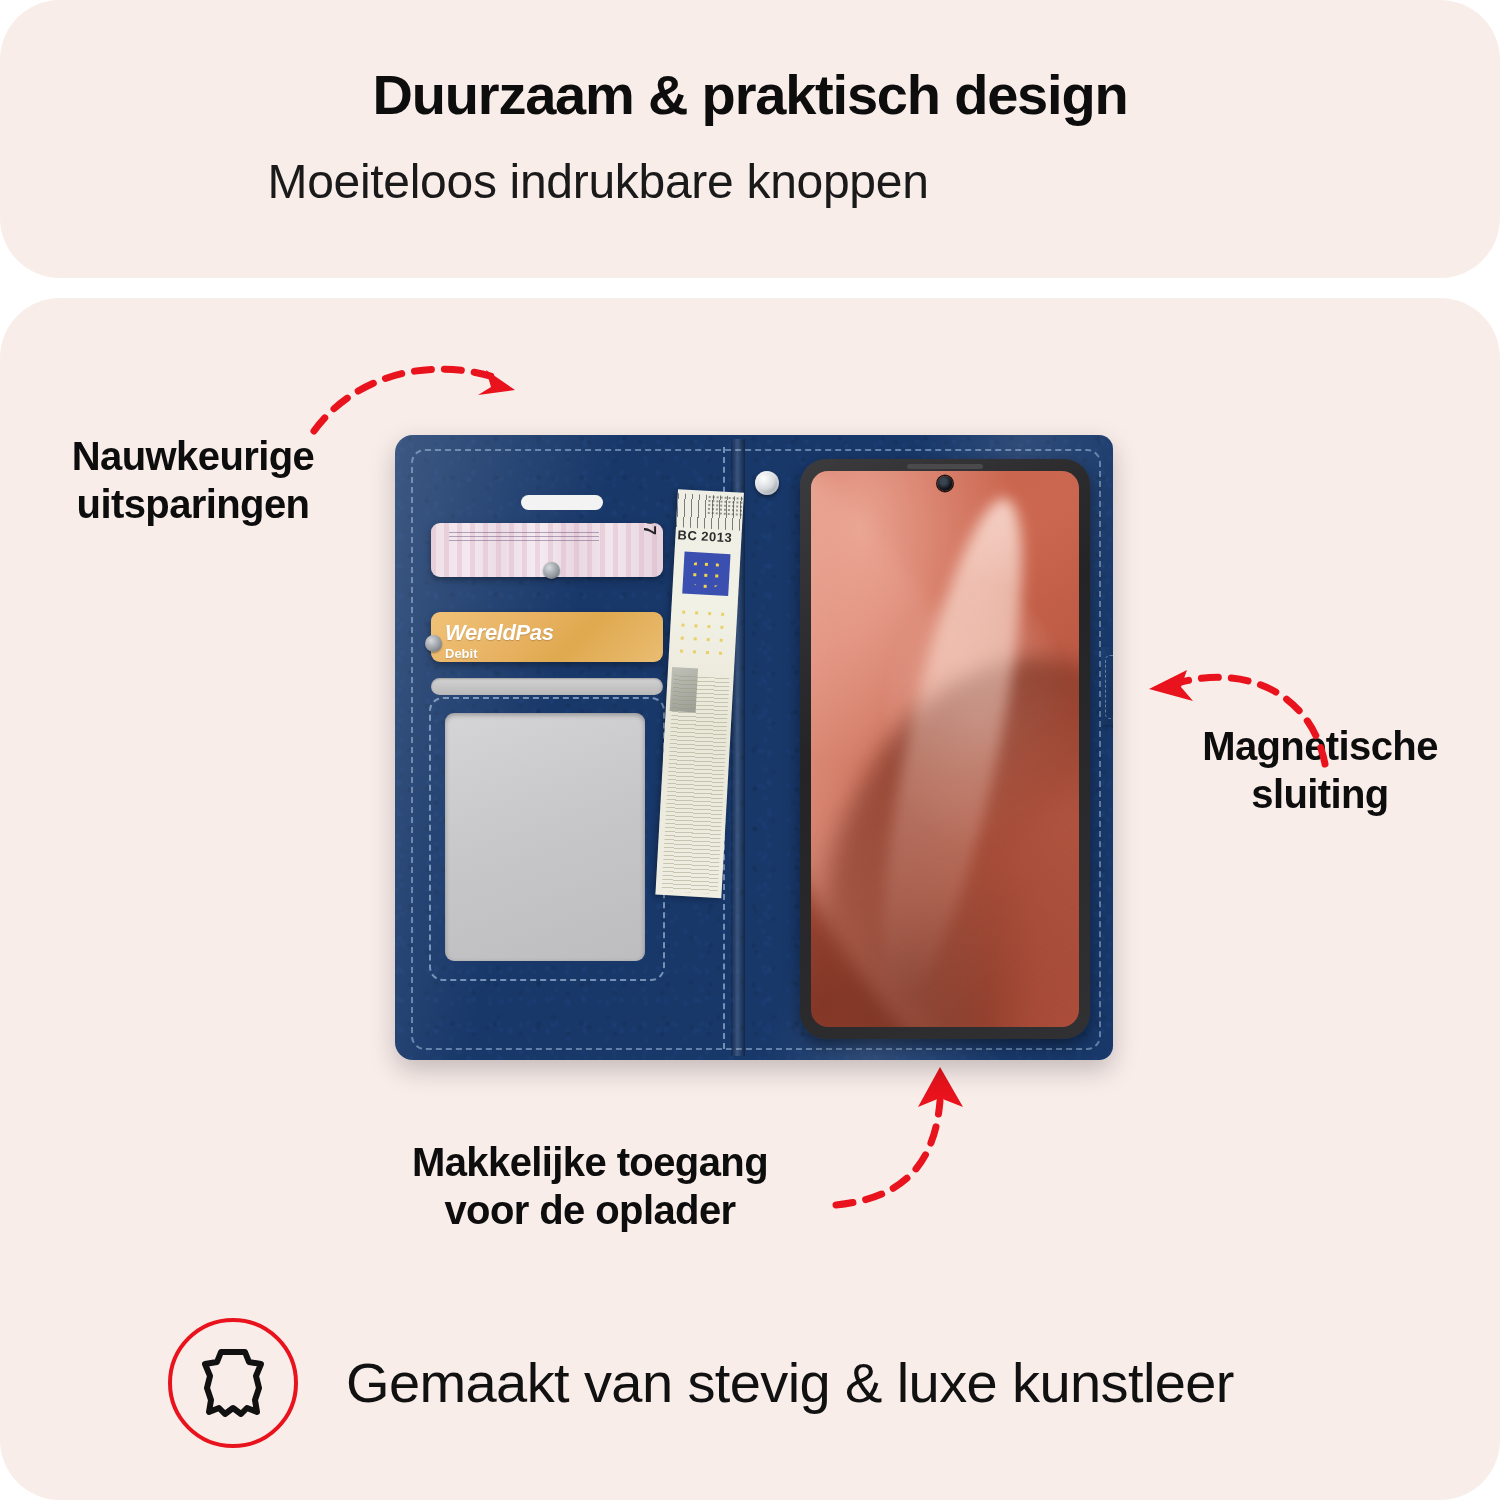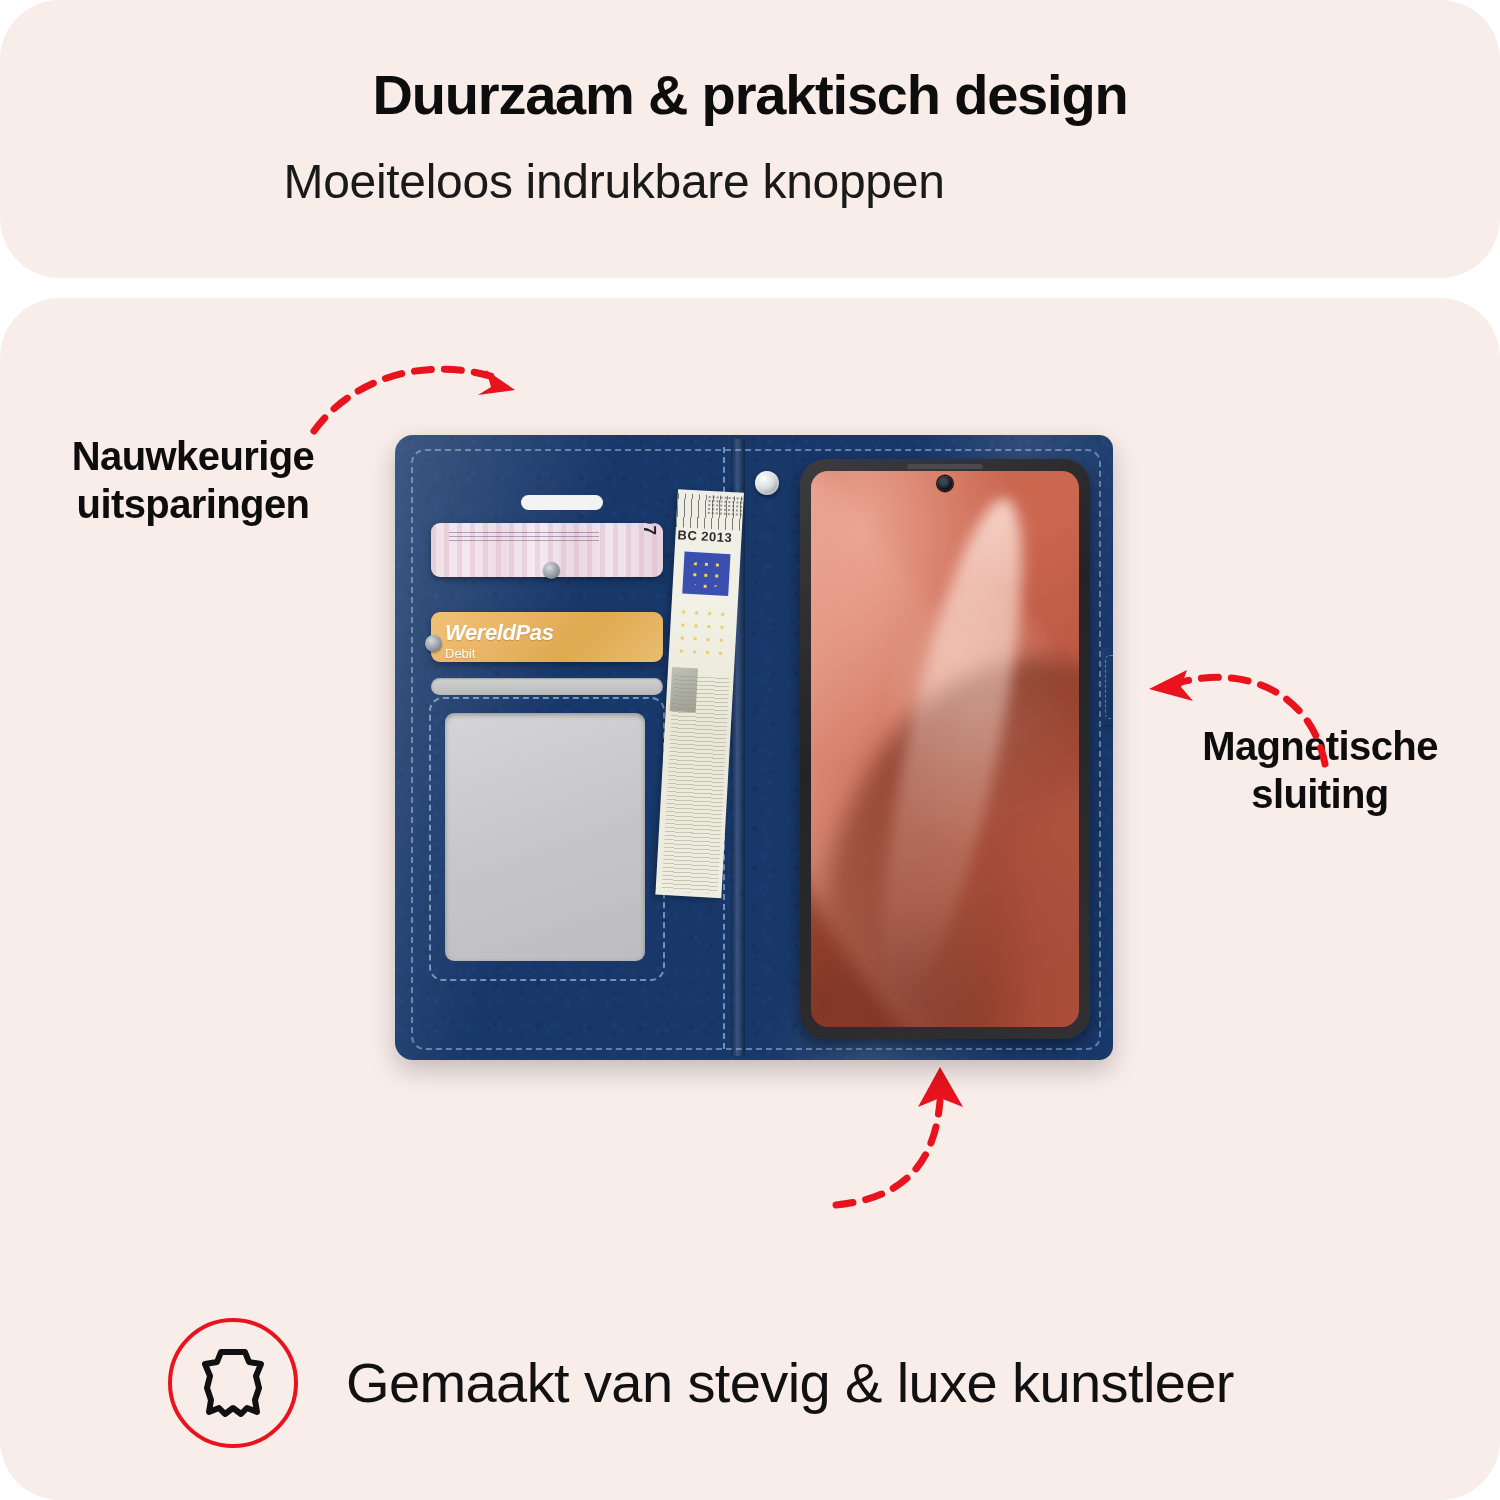--- a/index.html
+++ b/index.html
@@ -23,21 +23,20 @@
     font-size:56px;line-height:84px;
     font-weight:800;letter-spacing:-1.2px;
     color:#0d0d0d;
   }
   .subtitle{
     position:absolute;left:0;top:152px;width:1196px;
     text-align:center;
     font-size:48px;line-height:60px;
     font-weight:400;letter-spacing:-0.3px;
     color:#1a1a1a;
-    padding-left:16px;
   }
 
   
   .callout{
     position:absolute;
     font-weight:800;
     font-size:40px;line-height:48px;
     letter-spacing:-0.6px;
     color:#0d0d0d;
     white-space:pre-line;
@@ -141,21 +140,21 @@
   }
   #card-debit .brand{
     position:absolute;left:14px;top:8px;
     font-size:22px;font-weight:800;font-style:italic;color:#ffffff;
     letter-spacing:-.4px;
     text-shadow:0 1px 1px rgba(0,0,0,.18);
     text-align:center;
   }
   #card-debit .kind{
     position:absolute;left:14px;top:34px;
-    font-size:13px;font-weight:400;color:#ffffff;
+    font-size:13px;font-weight:700;color:#ffffff;
     text-shadow:0 1px 1px rgba(0,0,0,.18);
   }
   .card-rivet{
     position:absolute;width:17px;height:17px;border-radius:50%;
     background:radial-gradient(circle at 36% 32%,#d7dadd,#8d949b 62%,#5d6369);
     box-shadow:0 1px 2px rgba(0,0,0,.4);
   }
   #rivet-id{left:148px;top:127px;}
   #rivet-debit{left:30px;top:200px;}
   .slot-grey{
@@ -293,20 +292,22 @@
     <div class="title">Duurzaam &amp; praktisch design</div>
     <div class="subtitle">Moeiteloos indrukbare knoppen</div>
   </div>
 
   <div class="panel" id="feature-panel"></div>
 
   <div class="callout" id="callout-cutouts">Nauwkeurige
 uitsparingen</div>
   <div class="callout" id="callout-magnetic">Magnetische
 sluiting</div>
+  <div class="callout" id="callout-charging">Makkelijke toegang
+voor de oplader</div>
 
   <svg class="arrow-svg" id="arrow-cutouts" width="220" height="80" viewBox="0 0 220 80">
     <path d="M4 76 C 40 26, 110 0, 184 22" fill="none" stroke="#e8131c" stroke-width="7" stroke-linecap="round" stroke-dasharray="17 13"></path>
     <path d="M205 35 L176 15 L181 32 L168 40 Z" fill="#e8131c"></path>
   </svg>
 
   <svg class="arrow-svg" id="arrow-magnetic" width="200" height="110" viewBox="0 0 200 110">
     <path d="M190 104 C 178 40, 120 4, 46 22" fill="none" stroke="#e8131c" stroke-width="7" stroke-linecap="round" stroke-dasharray="17 13"></path>
     <path d="M14 29 L52 10 L46 27 L58 41 Z" fill="#e8131c"></path>
   </svg>

